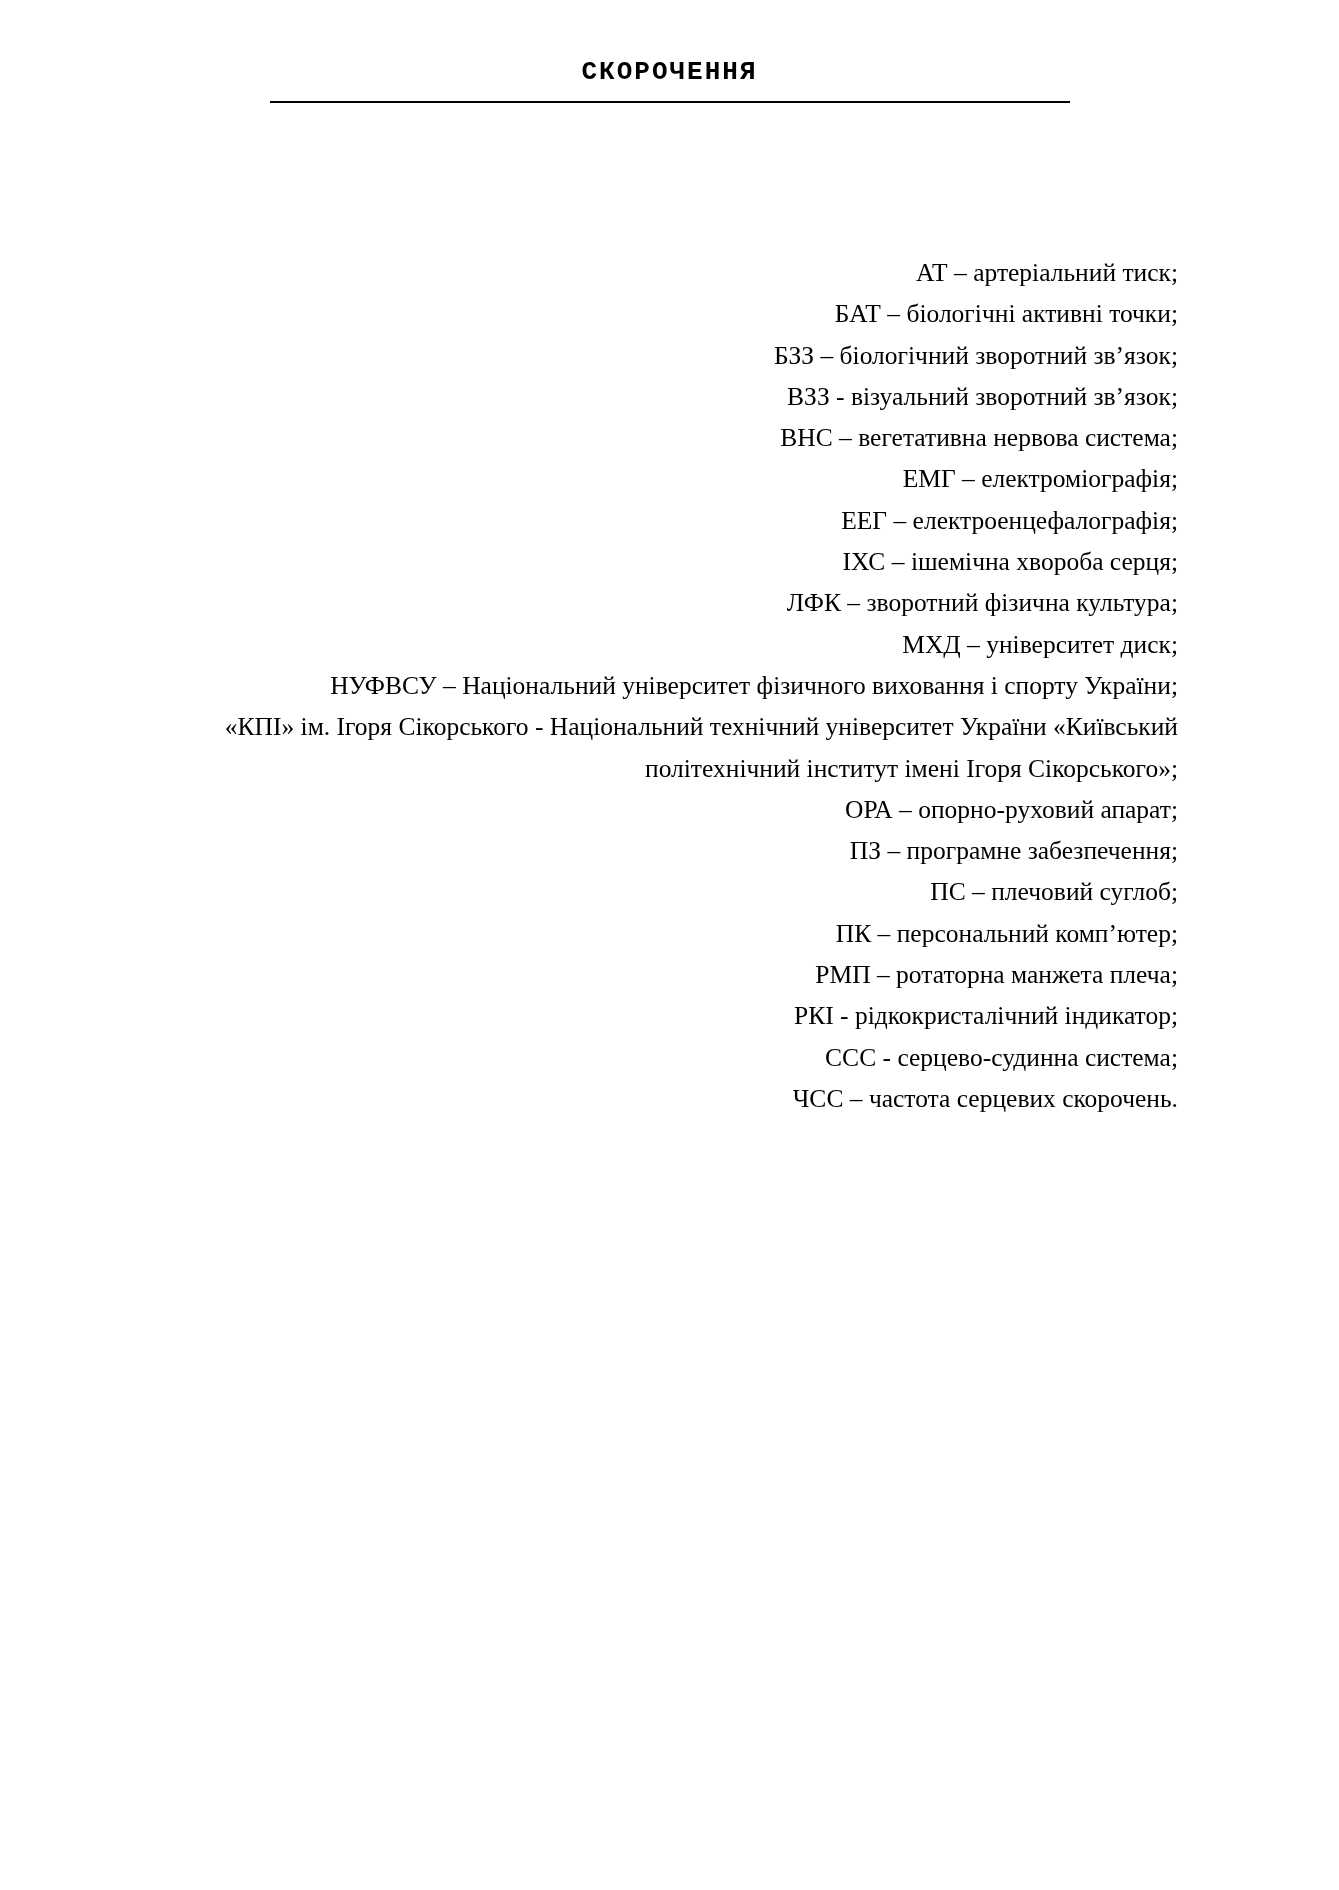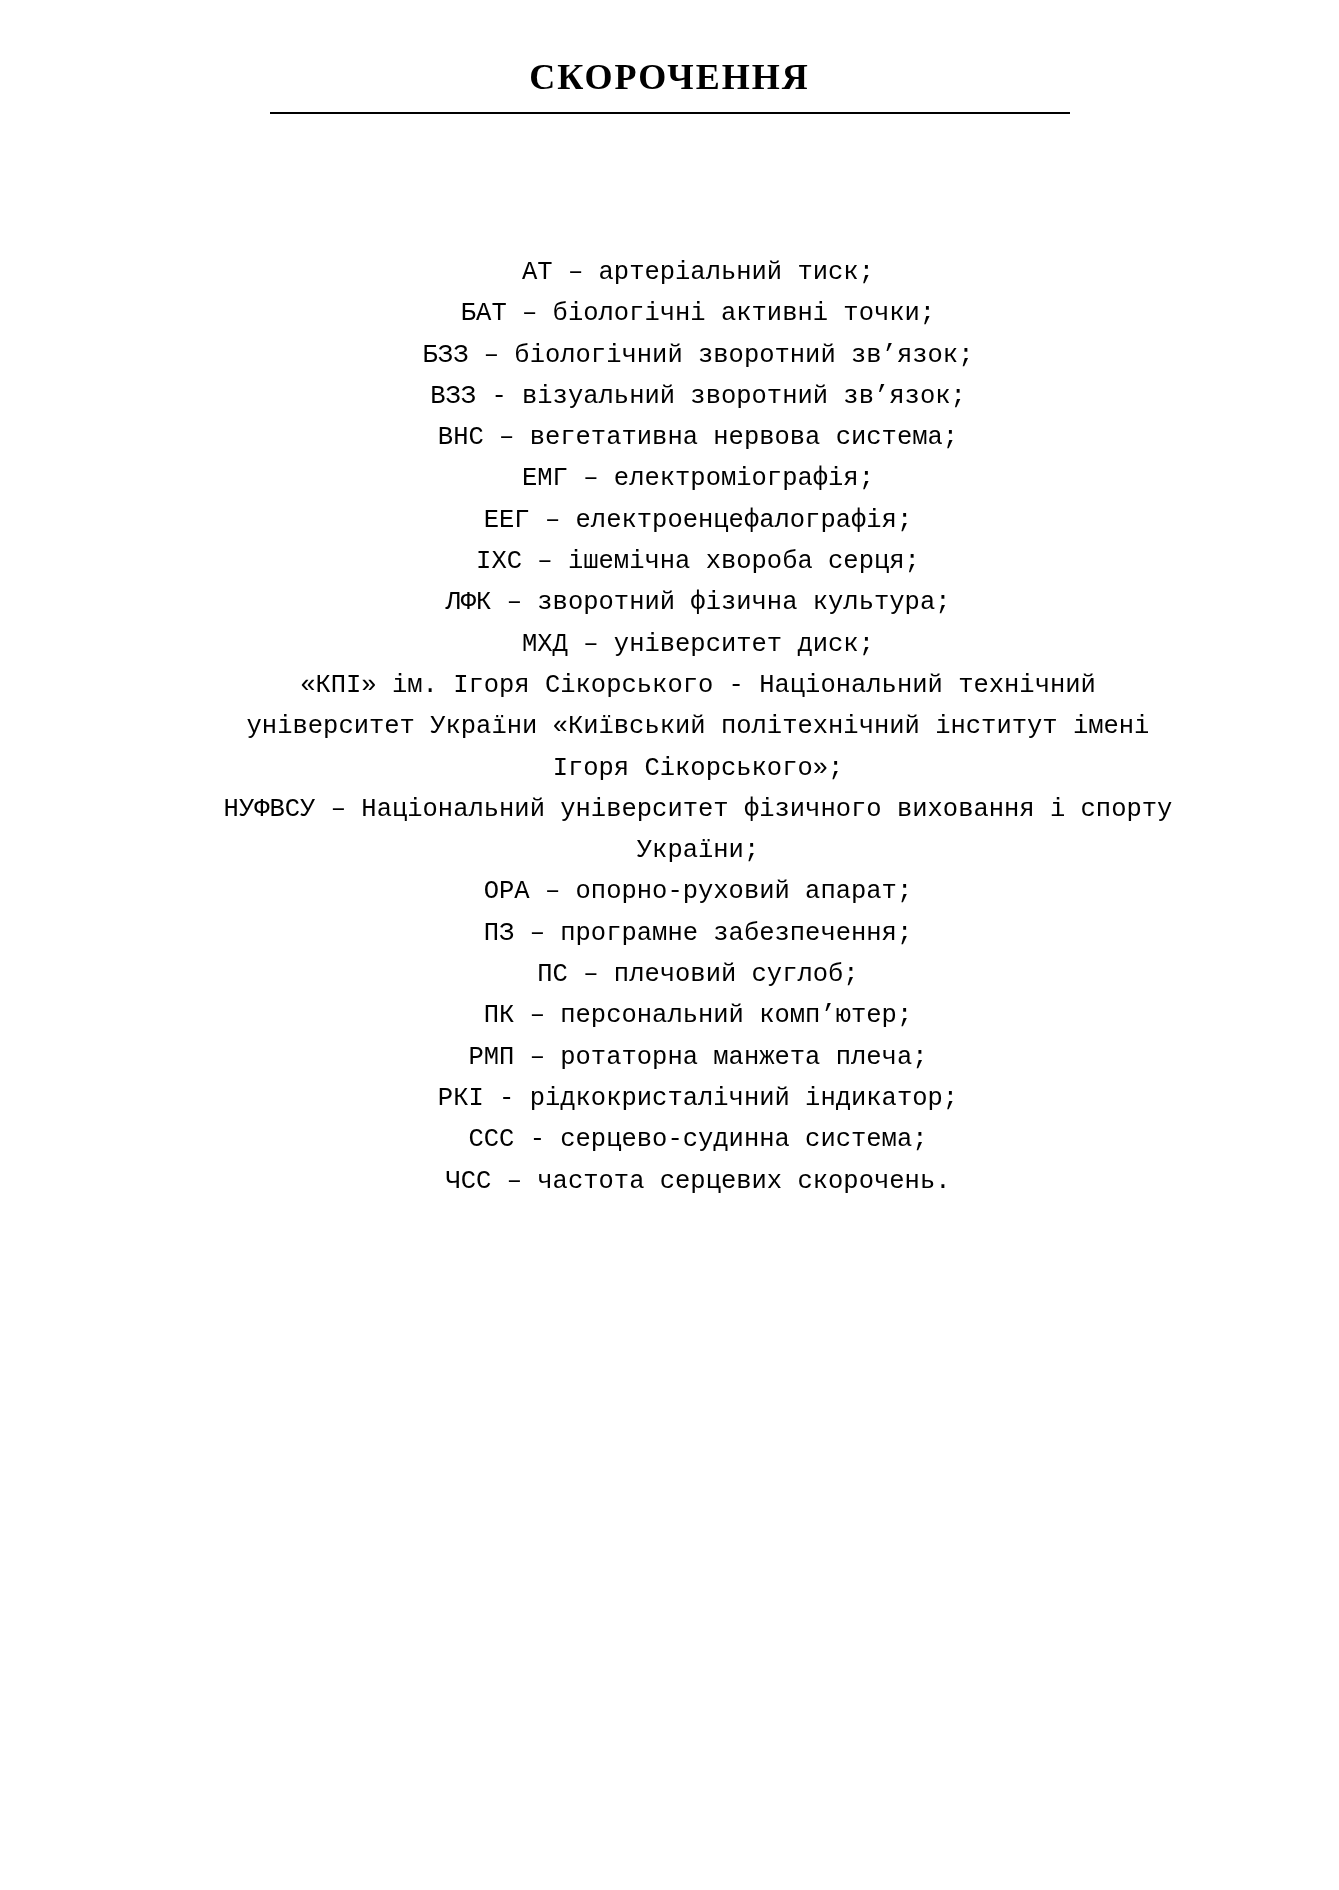--- a/index.html
+++ b/index.html
@@ -18,22 +18,22 @@
     box-sizing: border-box;
   }
   .title-block {
     position: absolute;
     top: 58px;
     left: 0;
     width: 100%;
     text-align: center;
   }
   .doc-title {
-    font-family: Liberation Serif, serif;
-    font-size: 36px;
+    font-family: Liberation Mono, monospace;
+    font-size: 26px;
     font-weight: bold;
     letter-spacing: 2px;
     color: #000000;
     line-height: 1.1;
   }
   .title-rule {
     width: 800px;
     margin: 14px auto 0 auto;
     border-top: 2px solid #000000;
     height: 0;
@@ -41,23 +41,22 @@
   .content {
     position: absolute;
     top: 252px;
     left: 218px;
     width: 960px;
   }
   .abbr-line {
     font-size: 25.5px;
     line-height: 1.62;
     color: #000000;
-    text-align: center;
+    text-align: right;
     white-space: pre-wrap;
-    font-family: Liberation Mono, monospace;
   }
 </style>
 </head>
 <body>
 
 <div class="page">
 
   <div class="title-block">
     <div class="doc-title">СКОРОЧЕННЯ</div>
     <div class="title-rule"></div>
@@ -67,22 +66,22 @@
     <div class="abbr-line">АТ – артеріальний тиск;</div>
     <div class="abbr-line">БАТ – біологічні активні точки;</div>
     <div class="abbr-line">БЗЗ – біологічний зворотний зв’язок;</div>
     <div class="abbr-line">ВЗЗ - візуальний зворотний зв’язок;</div>
     <div class="abbr-line">ВНС – вегетативна нервова система;</div>
     <div class="abbr-line">ЕМГ – електроміографія;</div>
     <div class="abbr-line">ЕЕГ – електроенцефалографія;</div>
     <div class="abbr-line">ІХС – ішемічна хвороба серця;</div>
     <div class="abbr-line">ЛФК – зворотний фізична культура;</div>
     <div class="abbr-line">МХД – університет диск;</div>
+    <div class="abbr-line">НУФВСУ – Національний університет фізичного виховання і спорту України;</div>
     <div class="abbr-line">«КПІ» ім. Ігоря Сікорського - Національний технічний університет України «Київський політехнічний інститут імені Ігоря Сікорського»;</div>
-    <div class="abbr-line">НУФВСУ – Національний університет фізичного виховання і спорту України;</div>
     <div class="abbr-line">ОРА – опорно-руховий апарат;</div>
     <div class="abbr-line">ПЗ – програмне забезпечення;</div>
     <div class="abbr-line">ПС – плечовий суглоб;</div>
     <div class="abbr-line">ПК – персональний комп’ютер;</div>
     <div class="abbr-line">РМП – ротаторна манжета плеча;</div>
     <div class="abbr-line">РКІ - рідкокристалічний індикатор;</div>
     <div class="abbr-line">ССС - серцево-судинна система;</div>
     <div class="abbr-line">ЧСС – частота серцевих скорочень.</div>
   </div>
 

